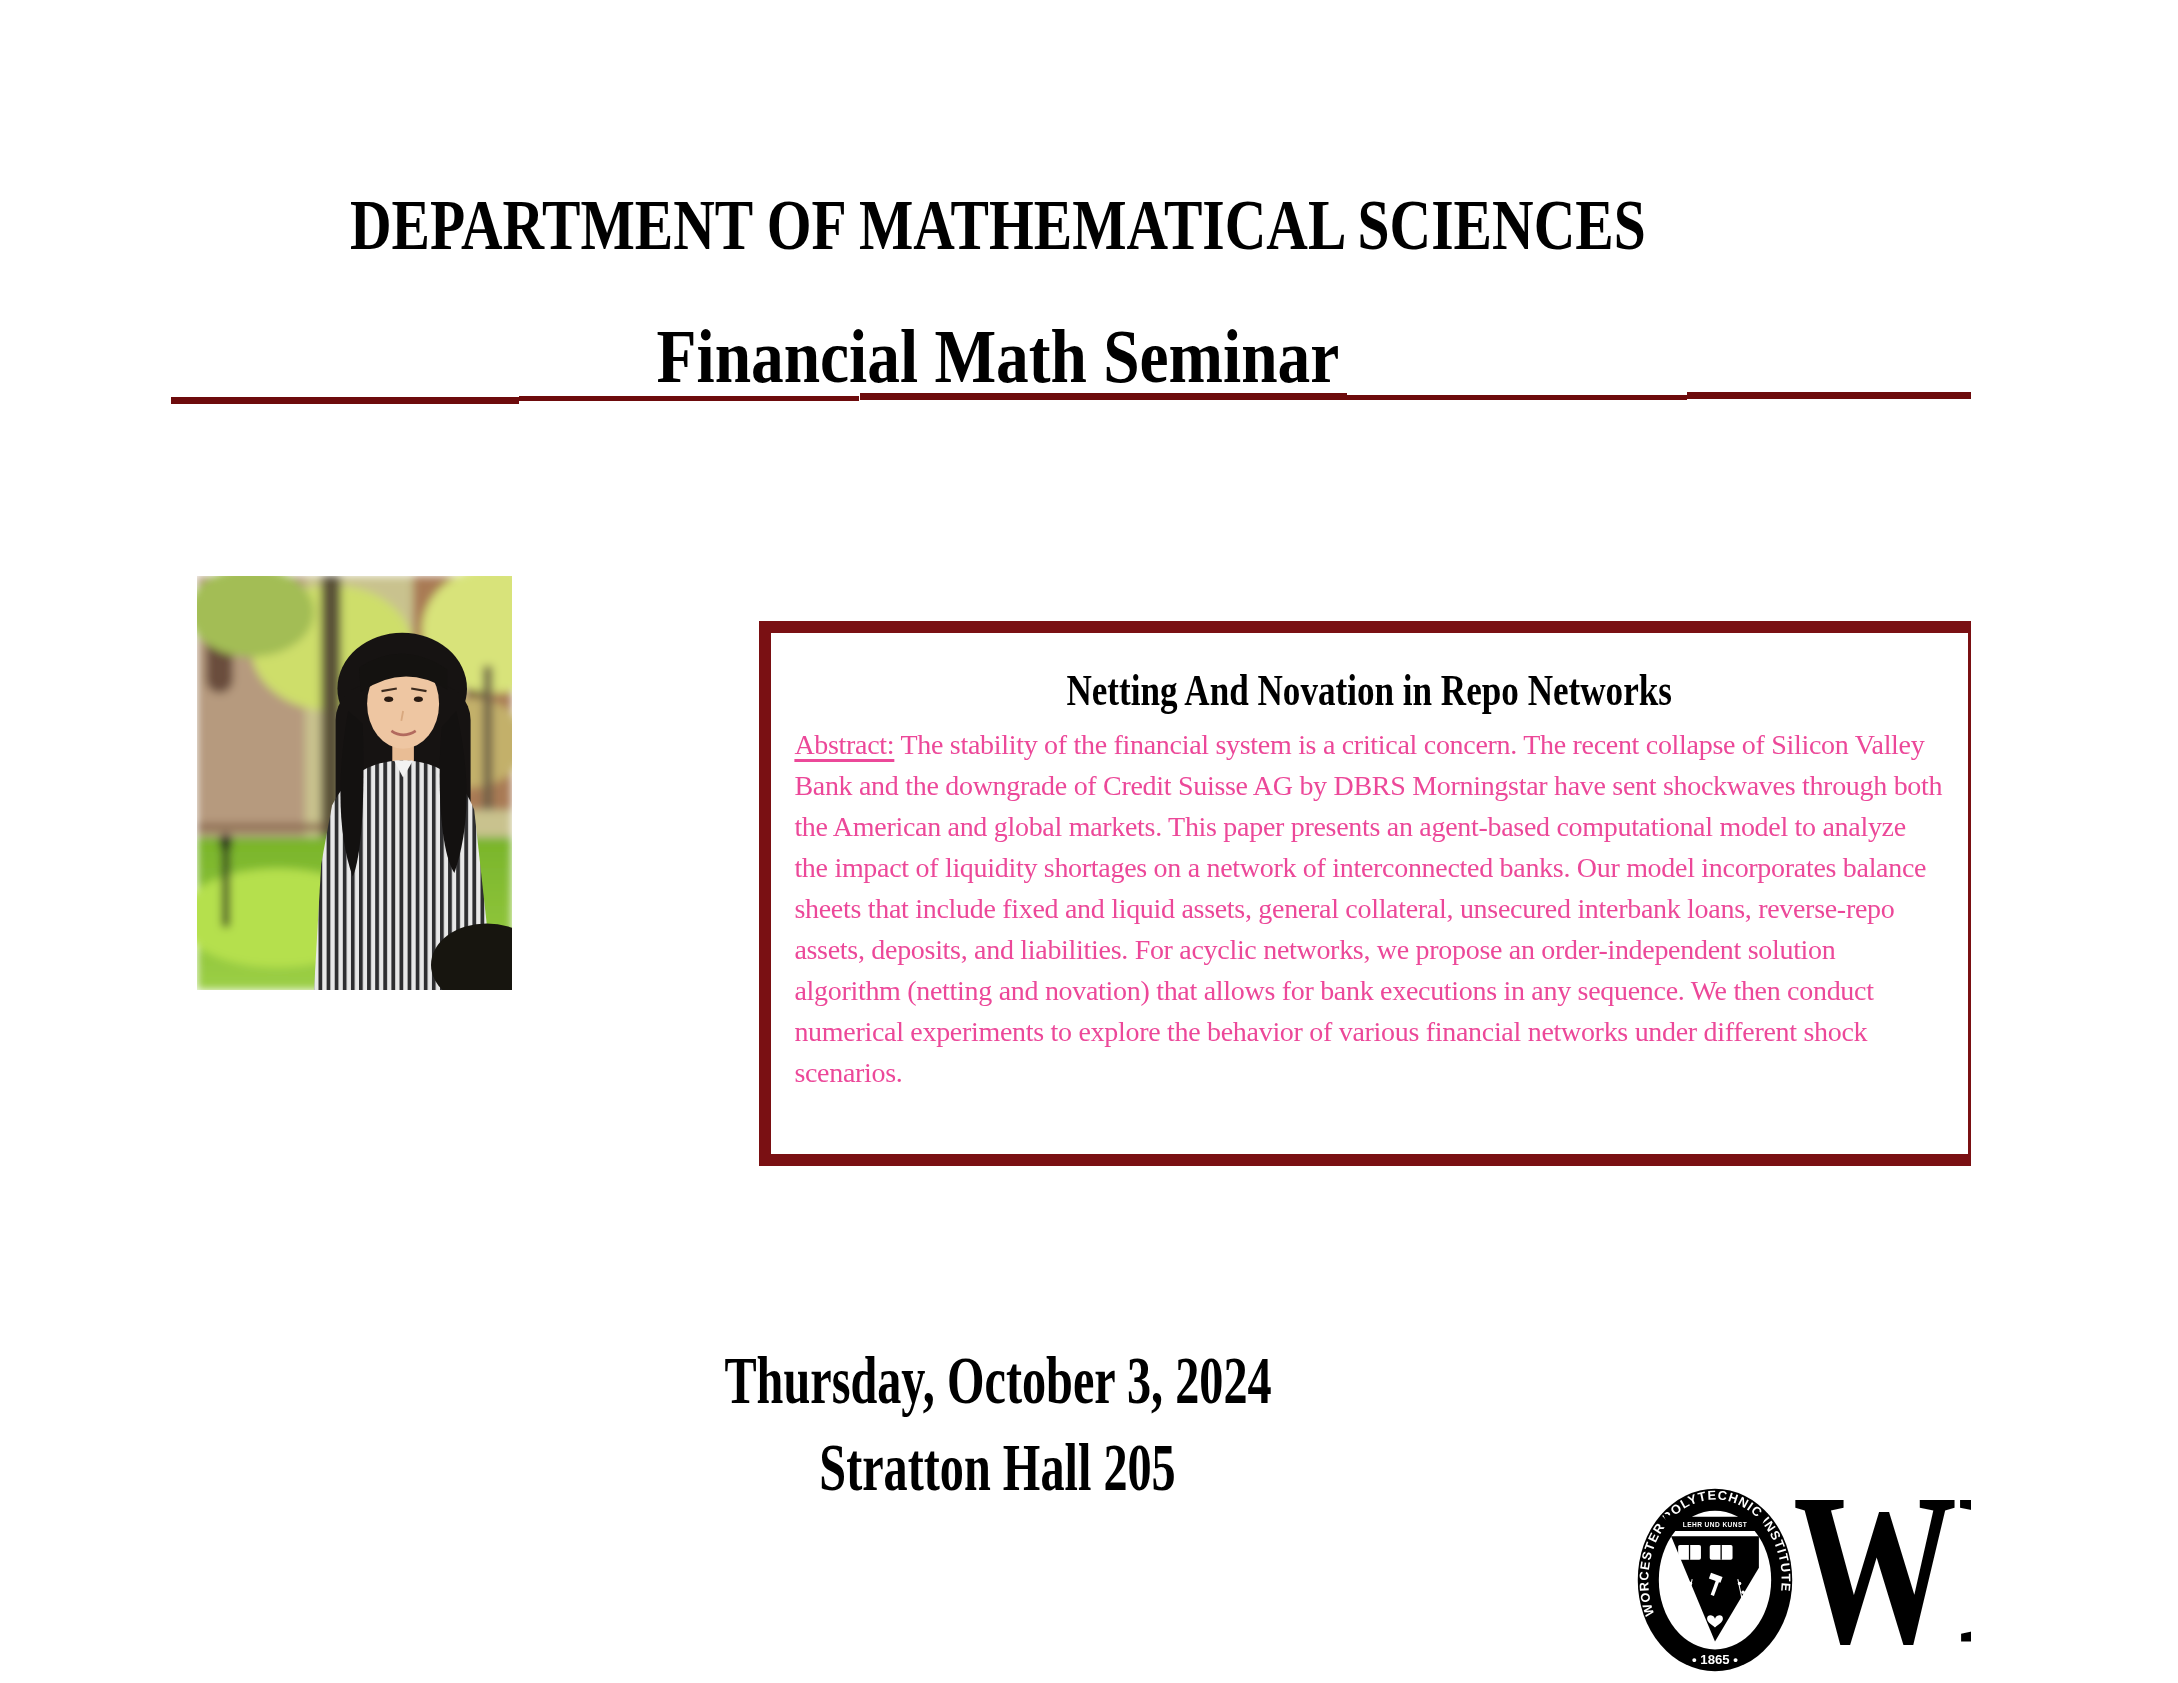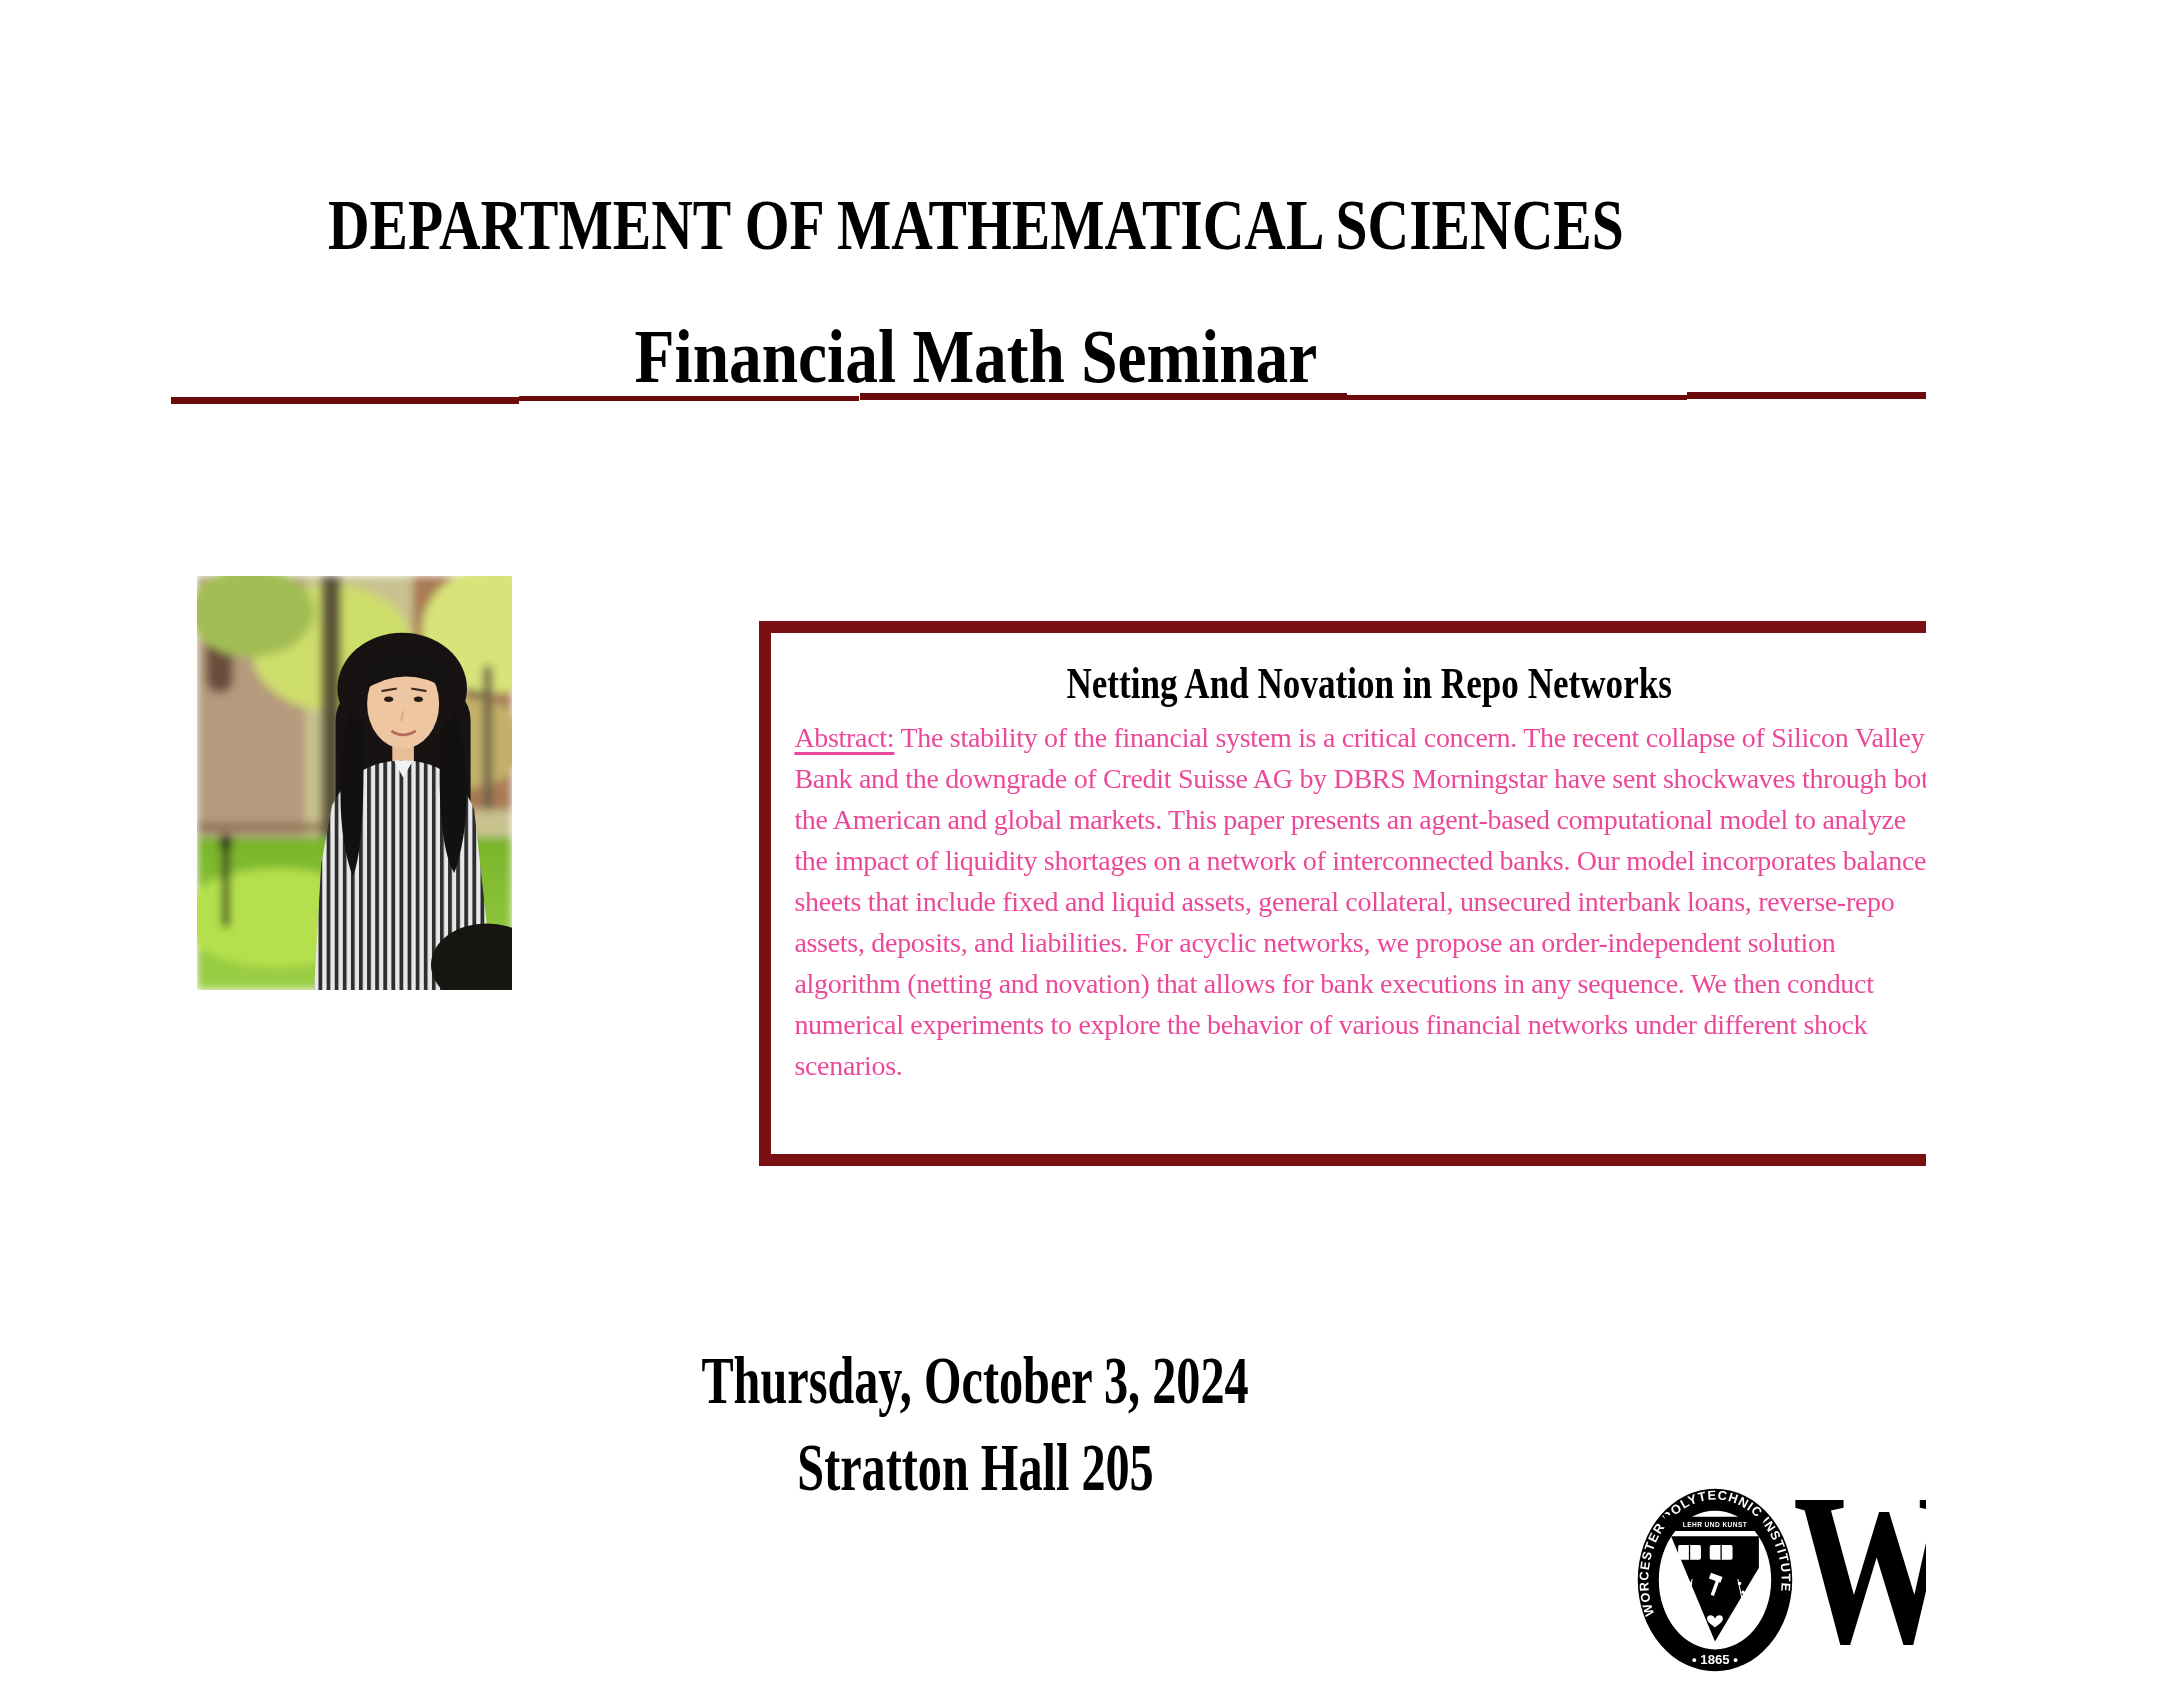--- a/index.html
+++ b/index.html
@@ -1,19 +1,20 @@
 <!DOCTYPE html>
 <html style="font-size:14.4px"><head>
 <meta charset="utf-8">
 <style>
   html,body{margin:0;padding:0;background:#ffffff;}
   .page{
     position:relative; width:1926px; height:1683px; background:#ffffff;
     font-family:"Liberation Serif","DejaVu Serif",serif; color:#000;
     overflow:hidden;
+    padding-left:45px;
   }
   .center-row{position:absolute; left:0; right:0; text-align:center; padding-left:25px;}
   .squeeze{display:inline-block; white-space:nowrap; transform-origin:50% 50%;}
 
   
   .dept-title{top:189px; font-weight:bold; font-size:72px; line-height:1;}
   .dept-title .squeeze{transform:scaleX(0.80);}
   .series-title{top:275px; font-weight:bold; font-size:76px; line-height:1;margin-top:43px;}
   .series-title .squeeze{transform:scaleX(0.86);}
 
@@ -27,21 +28,21 @@
   
   .speaker{position:absolute; left:81px; top:1015px; width:648px; text-align:center;}
   .speaker-name{font-weight:bold; font-size:68px; line-height:77px;}
   .speaker-affil{font-weight:bold; font-size:56px; line-height:68px;}
 
   
   .abstract-box{
     position:absolute; left:759px; top:621px; width:1221px; height:545px;
     border:12.6px solid #7a1013; box-sizing:border-box; background:#fff; overflow:hidden;
   }
-  .talk-title{margin-top:28px; text-align:center; font-weight:bold; font-size:45px; line-height:45px;}
+  .talk-title{margin-top:35px; text-align:center; font-weight:bold; font-size:45px; line-height:45px;}
   .talk-title .squeeze{transform:scaleX(0.78);}
   .abstract-text{
     margin:10.8px 25px 0 23.4px; font-size:28px; line-height:41px; color:#ec4899;
     letter-spacing:-0.3px; text-align:left;
   }
   .abstract-label{text-decoration:underline; text-decoration-thickness:2.7px; text-underline-offset:4.5px;}
 
   
   .schedule{top:1347px; font-weight:bold; font-size:67px;}
   .schedule .line{line-height:67px; margin-bottom:20px;}

